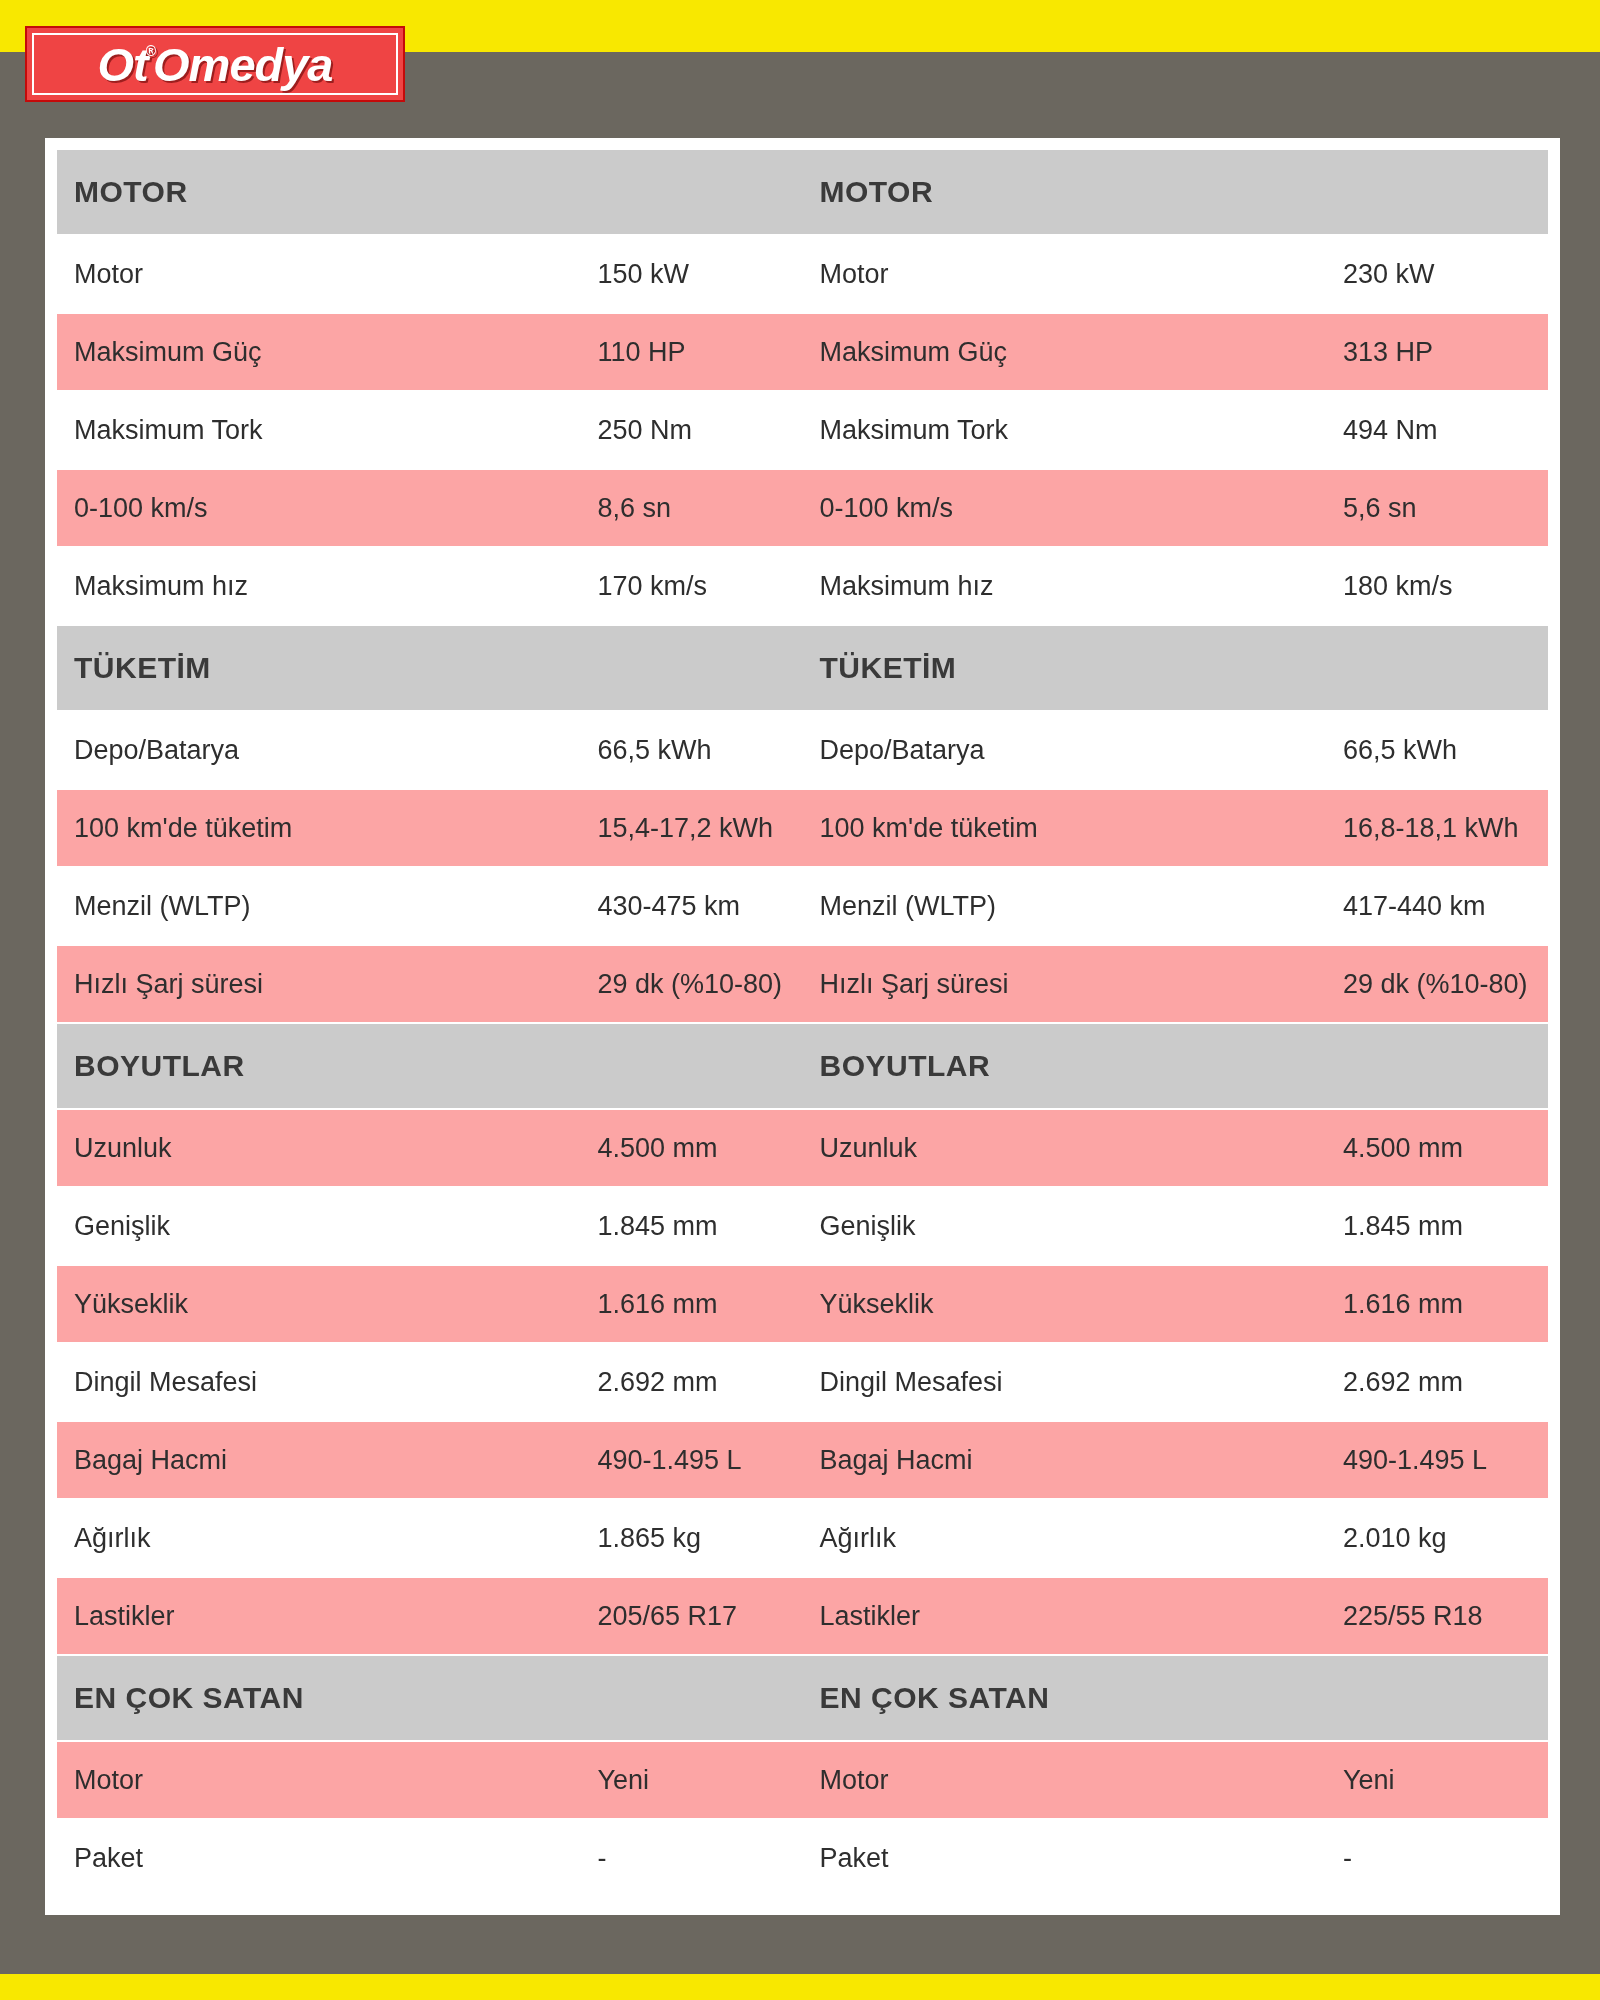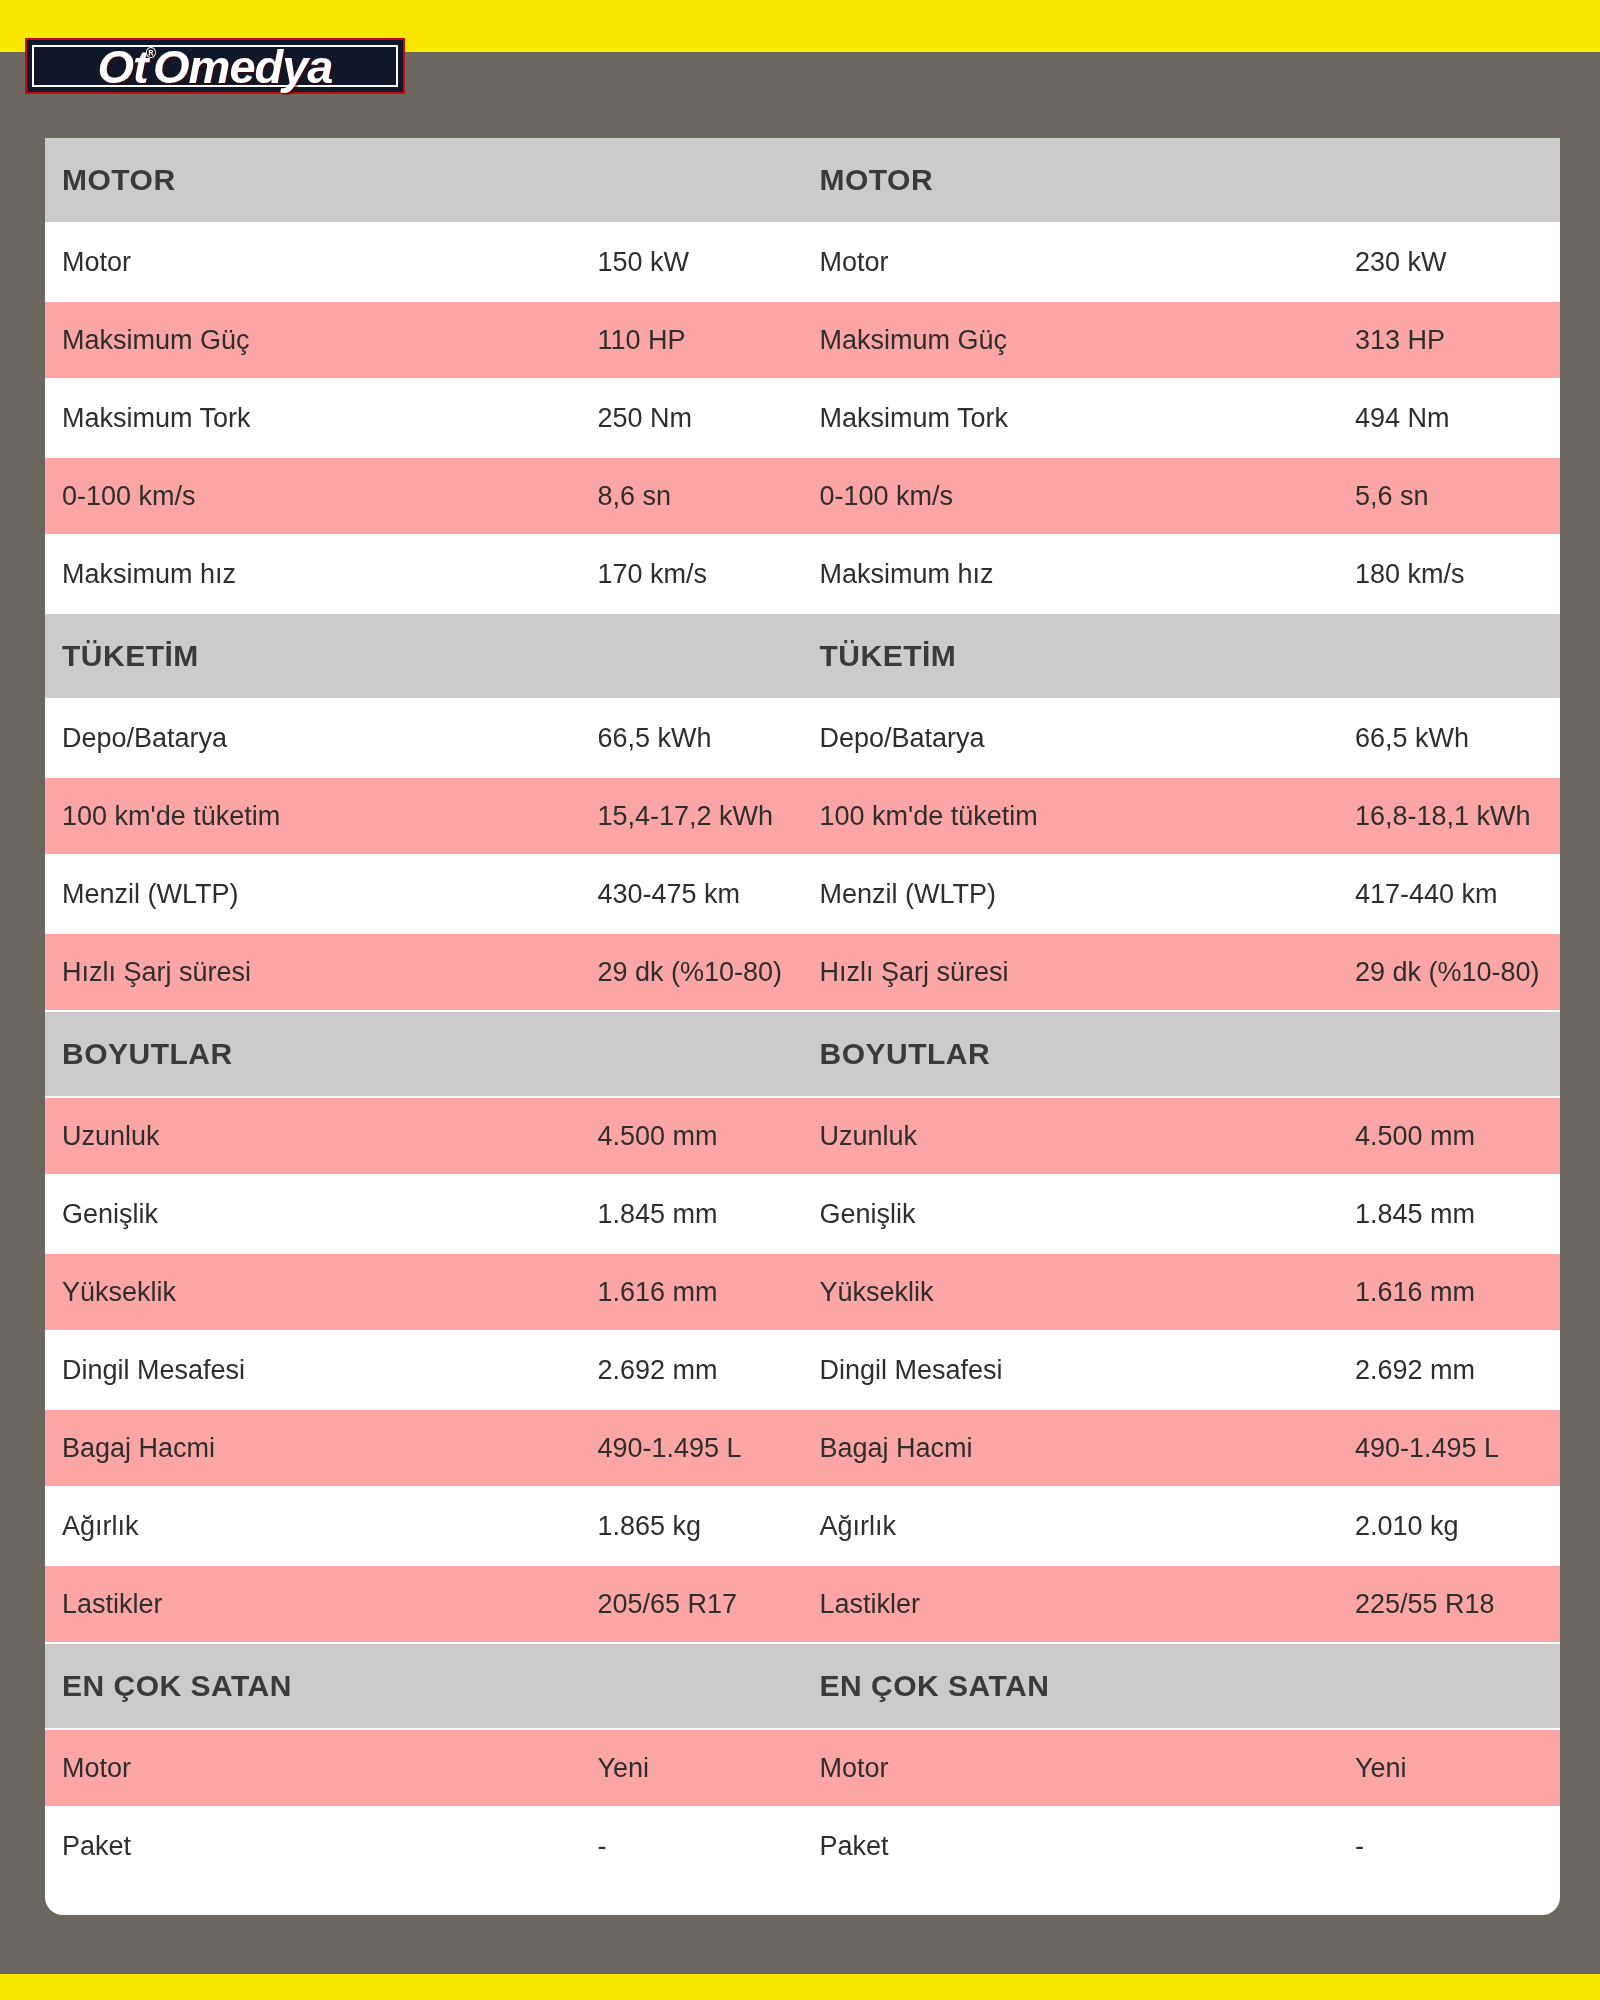--- a/index.html
+++ b/index.html
@@ -21,29 +21,28 @@
     background: #F8E800;
   }
   .accent-bar.top { top: 0; height: 52px; }
   .accent-bar.bottom { bottom: 0; height: 26px; }
 
   .logo {
     position: absolute;
     left: 25px;
     top: 26px;
     width: 380px;
-    height: 56px;
-    background: #0f172a;
+    height: 76px;
+    background: #ef4444;
     border: 2px solid #C40A0A;
     box-sizing: border-box;
     display: flex;
     align-items: center;
     justify-content: center;
     z-index: 5;
-    margin-top: 12px;
   }
   .logo-inner {
     position: absolute;
     left: 5px; right: 5px; top: 5px; bottom: 5px;
     border: 2px solid #FFFFFF;
   }
   .logo-text {
     position: relative;
     color: #FFFFFF;
     font-size: 47px;
@@ -64,22 +63,22 @@
   }
 
   .spec-panel {
     position: absolute;
     left: 45px;
     top: 138px;
     width: 1515px;
     height: 1777px;
     background: #FFFFFF;
     box-sizing: border-box;
-    display: flex;
-    border-radius: 18px;
+    padding: 12px;
+    display: flex;
   }
   .spec-table {
     flex: 1 1 0;
     display: flex;
     flex-direction: column;
   }
   .section-header {
     height: 86px;
     background: #CBCBCB;
     display: flex;

